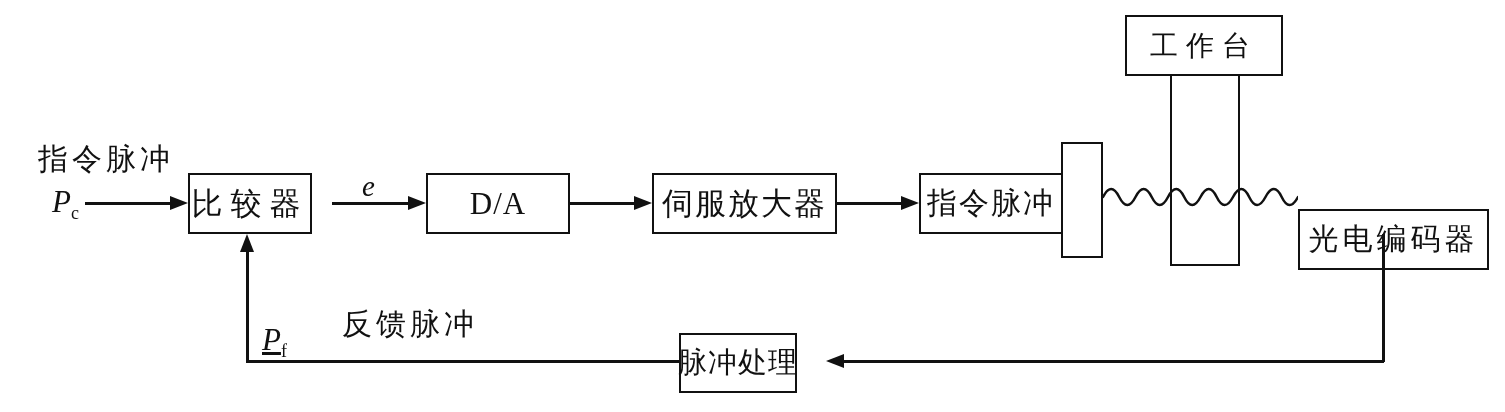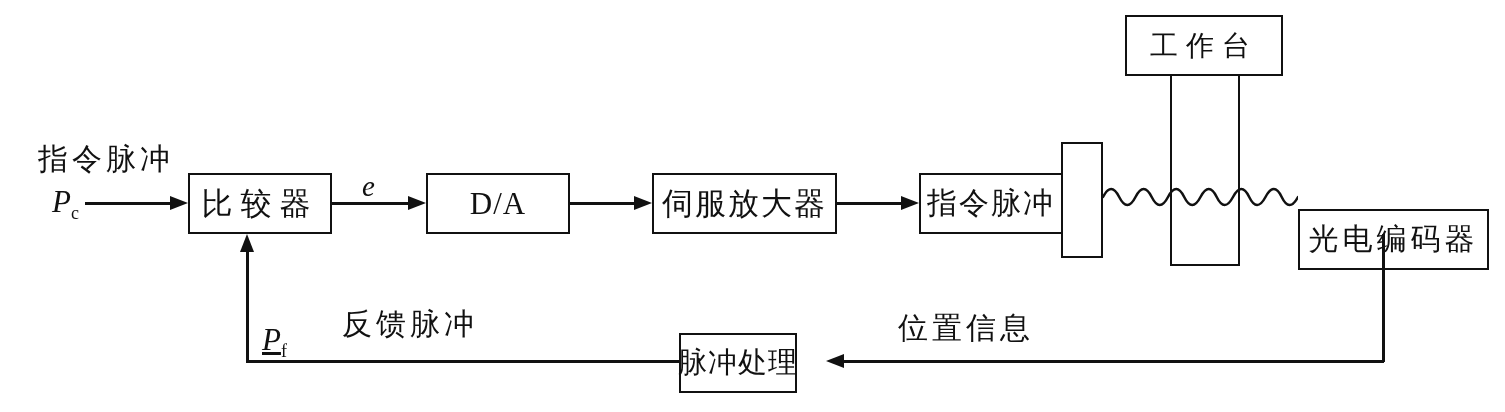--- a/index.html
+++ b/index.html
@@ -80,21 +80,21 @@
   .wave-svg {
     position: absolute;
     z-index: 5;
   }
 </style>
 </head>
 <body>
 
 <div id="canvas">
 
-  <div class="box" style="left:188px; top:173px; width:144px; height:61px; letter-spacing:8px;font-family:Liberation Mono, monospace;">
+  <div class="box" style="left:188px; top:173px; width:124px; height:61px; letter-spacing:8px;font-family:Liberation Mono, monospace;">
     <span>比较器</span>
   </div>
 
   <div class="box" style="left:426px; top:173px; width:144px; height:61px; letter-spacing:1px;">
     <span>D/A</span>
   </div>
 
   <div class="box" style="left:652px; top:173px; width:185px; height:61px; letter-spacing:2px;">
     <span>伺服放大器</span>
   </div>
@@ -150,15 +150,14 @@
   </div>
 
   <div class="sym" style="left:362px; top:170px; font-size:29px;">e</div>
 
   <div class="sym" style="left:262px; top:322px;text-decoration:underline;">
     <span>P</span><sub>f</sub>
   </div>
 
   <div class="flabel" style="left:342px; top:304px;text-align:center;">反馈脉冲</div>
 
-  <div class="flabel" style="left:898px; top:308px;">位置信息</div>
 
 </div>
 
 </body></html>

